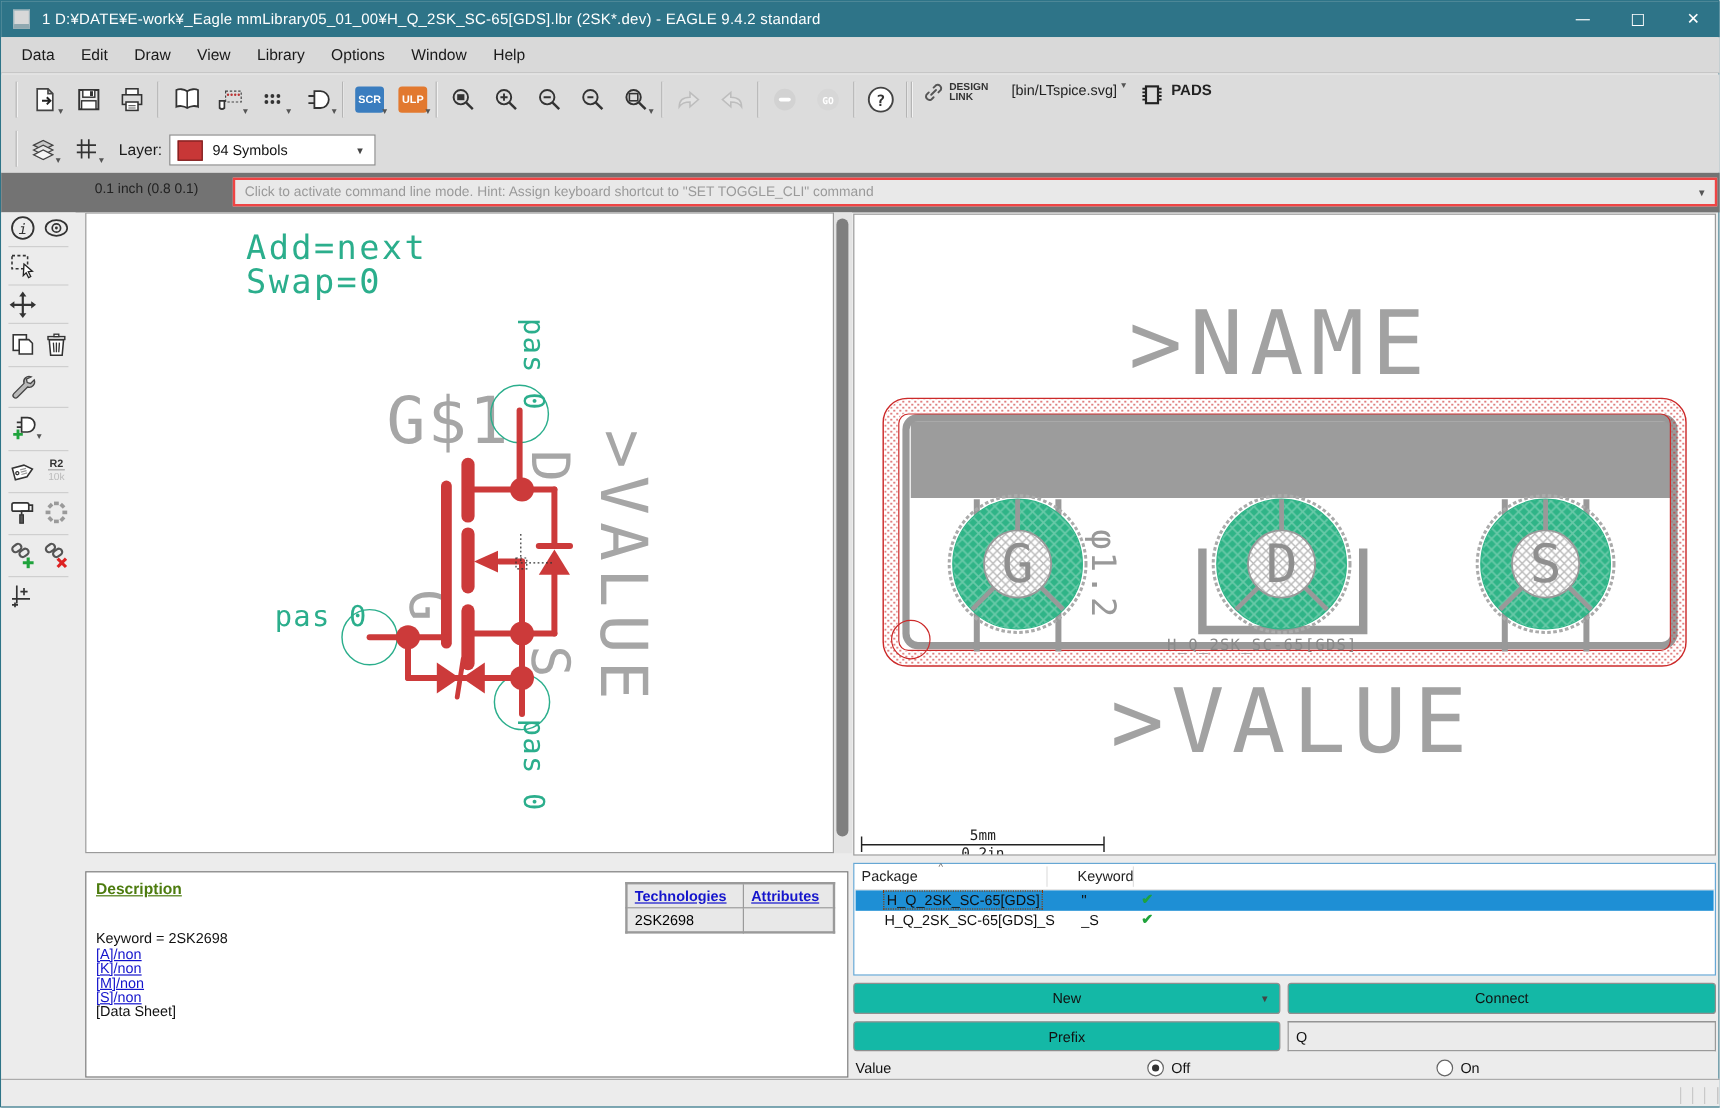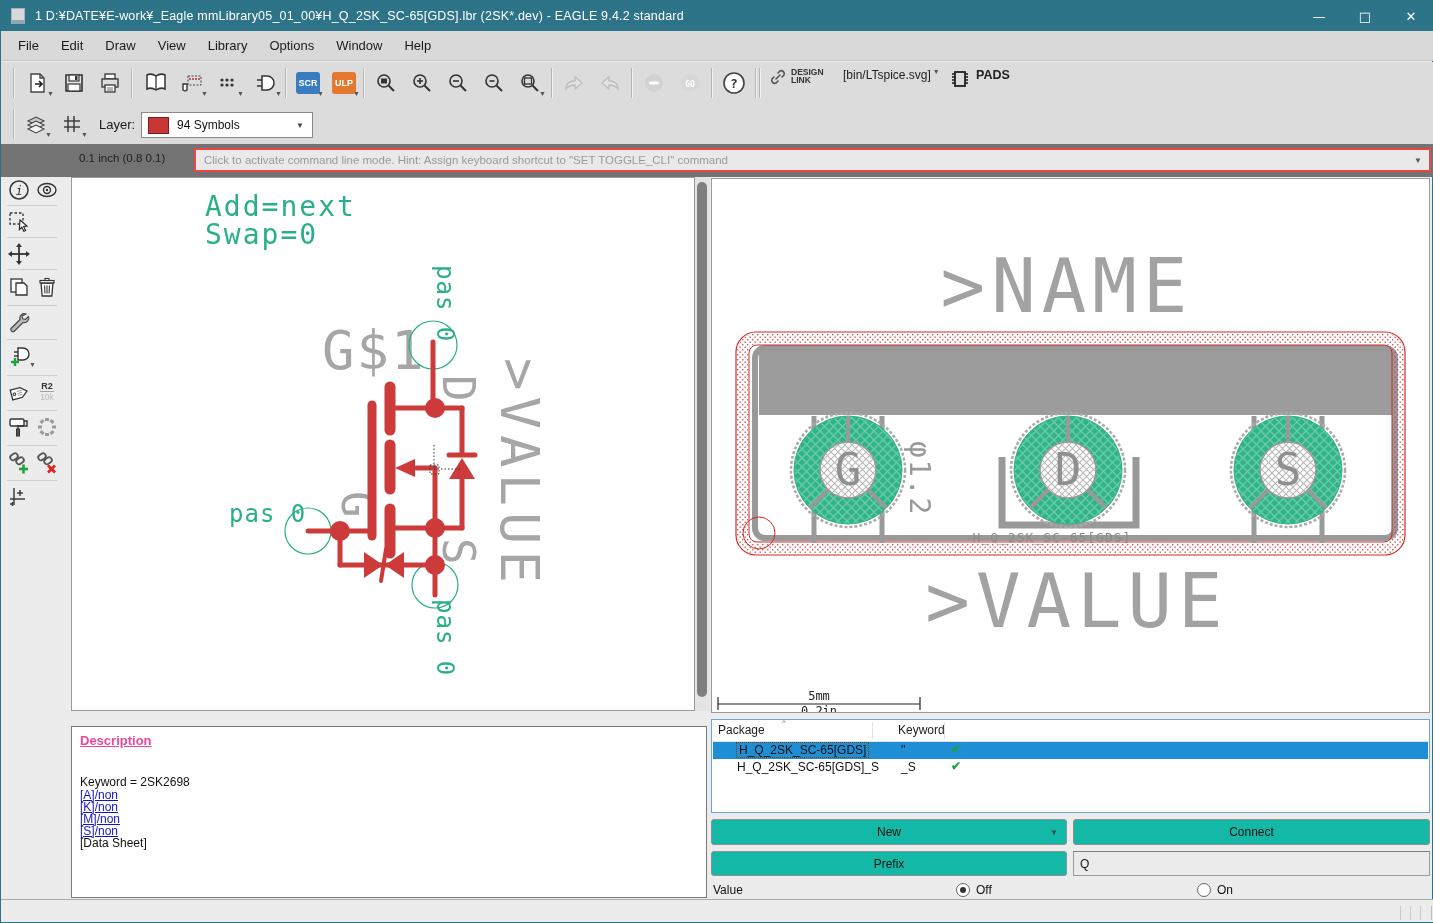--- a/index.html
+++ b/index.html
@@ -41,21 +41,21 @@
   .ssep{position:absolute;left:6px;width:50px;height:1px;background:#CFCFCF;}
   .val-badge{font-size:9px;font-weight:bold;color:#333;text-align:center;line-height:9px;border-bottom:1px solid #a3a3a3;}
   .val-badge-sub{font-size:8.5px;color:#BBB;text-align:center;line-height:10px;}
   
   .canvas-left{position:absolute;left:70px;top:176px;width:624px;height:534px;background:#fff;border:1px solid #9A9A9A;box-sizing:border-box;}
   .vscroll{position:absolute;left:694px;top:176px;width:15px;height:534px;background:#E4E4E4;}
   .vthumb{position:absolute;left:2px;top:5px;width:10px;height:515px;background:#7F7F7F;border-radius:5px;}
   .canvas-right{position:absolute;left:710px;top:177px;width:719px;height:535px;background:#fff;border:1px solid #9A9A9A;box-sizing:border-box;}
   
   .desc{position:absolute;left:70px;top:725px;width:636px;height:172px;background:#fff;border:1px solid #7a7a7a;box-sizing:border-box;font-size:12px;}
-  .desc-title{position:absolute;left:8px;top:6px;color:#ec4899;font-weight:bold;text-decoration:underline;font-size:13px;}
+  .desc-title{position:absolute;left:8px;top:6px;color:#4d7c0f;font-weight:bold;text-decoration:underline;font-size:13px;}
   .desc-line{position:absolute;left:8px;color:#111;}
   .desc-link{position:absolute;left:8px;color:#1414CC;text-decoration:underline;}
   .tech-table{position:absolute;right:10px;top:8px;border:2px solid #9a9a9a;border-collapse:collapse;}
   .tech-table td{border:1px solid #9a9a9a;background:#E8E8E8;font-size:12px;padding:1px 6px;height:17px;}
   .tech-head{color:#1414CC;font-weight:bold;text-decoration:underline;}
   
   .pkg-table{position:absolute;left:710px;top:718px;width:719px;height:94px;background:#fff;border:1px solid #66A7D4;box-sizing:border-box;font-size:12px;}
   .pkg-head{position:absolute;top:0;left:0;right:0;height:21px;border-bottom:1px solid #E0E0E0;color:#222;}
   .colname{position:absolute;top:3px;}
   .coldiv{position:absolute;top:2px;height:17px;width:1px;background:#E0E0E0;}
@@ -89,21 +89,21 @@
     <div class="title-icon"></div>
     <div class="title-text">1 D:¥DATE¥E-work¥_Eagle mmLibrary05_01_00¥H_Q_2SK_SC-65[GDS].lbr (2SK*.dev) - EAGLE 9.4.2 standard</div>
     <div class="win-controls">
       <div class="win-btn">—</div>
       <div class="win-btn">□</div>
       <div class="win-btn">✕</div>
     </div>
   </div>
 
   <div class="menubar">
-    <span class="menu-item">File</span>
+    <span class="menu-item">Data</span>
     <span class="menu-item">Edit</span>
     <span class="menu-item">Draw</span>
     <span class="menu-item">View</span>
     <span class="menu-item">Library</span>
     <span class="menu-item">Options</span>
     <span class="menu-item">Window</span>
     <span class="menu-item">Help</span>
   </div>
 
   <div class="toolbar1">
@@ -607,20 +607,32 @@
         <line x1="6" y1="518" x2="6" y2="531" stroke="#222" stroke-width="1.2"></line>
         <line x1="208" y1="518" x2="208" y2="531" stroke="#222" stroke-width="1.2"></line>
         <text x="107" y="521" text-anchor="middle" font-size="12" fill="#222" font-family="Liberation Sans,sans-serif">5mm</text>
         <text x="107" y="536" text-anchor="middle" font-size="12" fill="#222" font-family="Liberation Sans,sans-serif">0.2in</text>
       </g>
     </svg>
   </div>
 
   <div class="desc">
     <a class="desc-title">Description</a>
+    <table class="tech-table">
+      <tbody>
+          <tr>
+        <td class="tech-head" style="width:84px">Technologies</td>
+        <td class="tech-head" style="width:62px">Attributes</td>
+      </tr>
+      <tr>
+        <td>2SK2698</td>
+        <td></td>
+      </tr>
+    </tbody>
+      </table>
     <div class="desc-line" style="top:48px">Keyword = 2SK2698</div>
     <a class="desc-link" style="top:61px">[A]/non</a>
     <a class="desc-link" style="top:73px">[K]/non</a>
     <a class="desc-link" style="top:85px">[M]/non</a>
     <a class="desc-link" style="top:97px">[S]/non</a>
     <div class="desc-line" style="top:109px">[Data Sheet]</div>
   </div>
 
   <div class="pkg-table">
     <div class="pkg-head">

